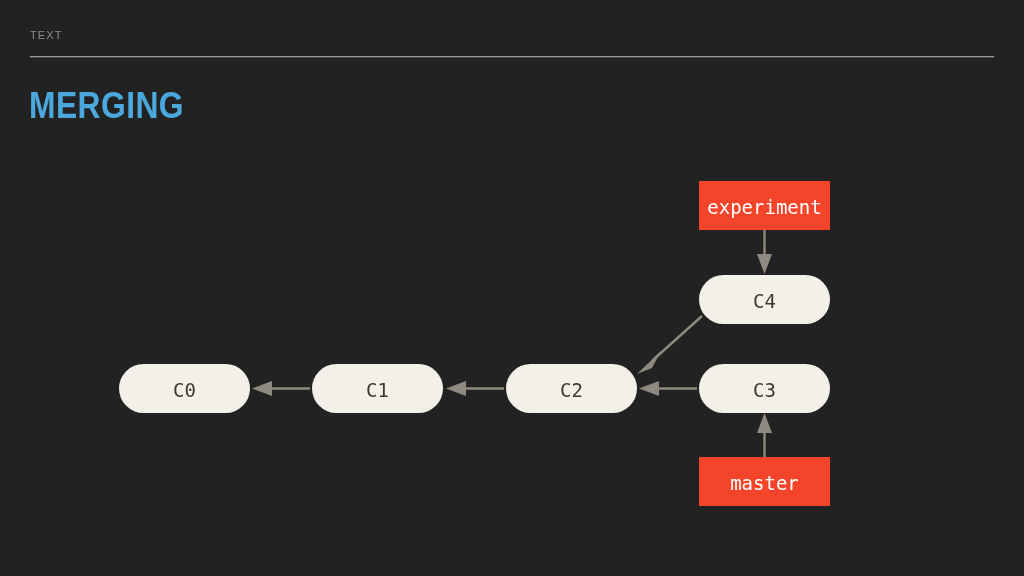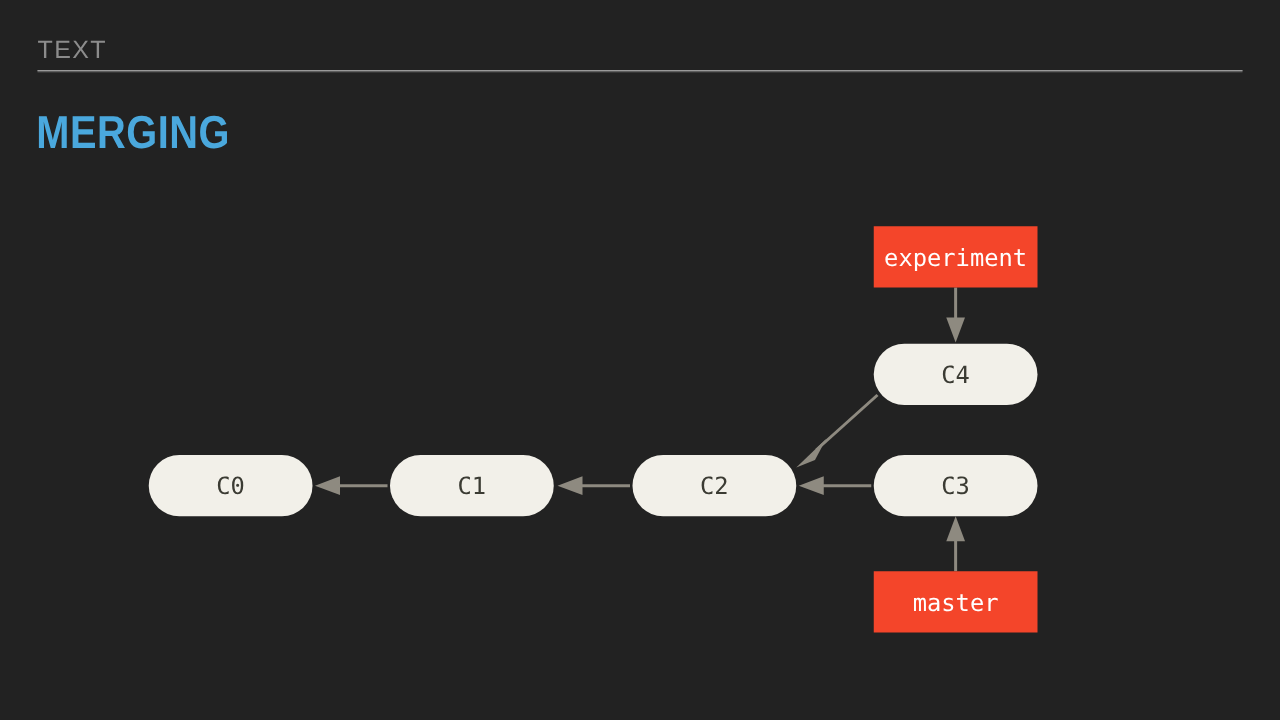--- a/index.html
+++ b/index.html
@@ -20,21 +20,21 @@
     position: absolute;
     left: 0;
     top: 0;
     width: 1024px;
     height: 60px;
   }
   #header-label {
     position: absolute;
     left: 30px;
     top: 30px;
-    font-size: 20px;
+    font-size: 11px;
     letter-spacing: 1.1px;
     color: #8c8c8c;
     font-family: "Liberation Sans", sans-serif;
     font-weight: 400;
     line-height: 1;
   }
   #header-rule {
     position: absolute;
     left: 30px;
     top: 56px;

